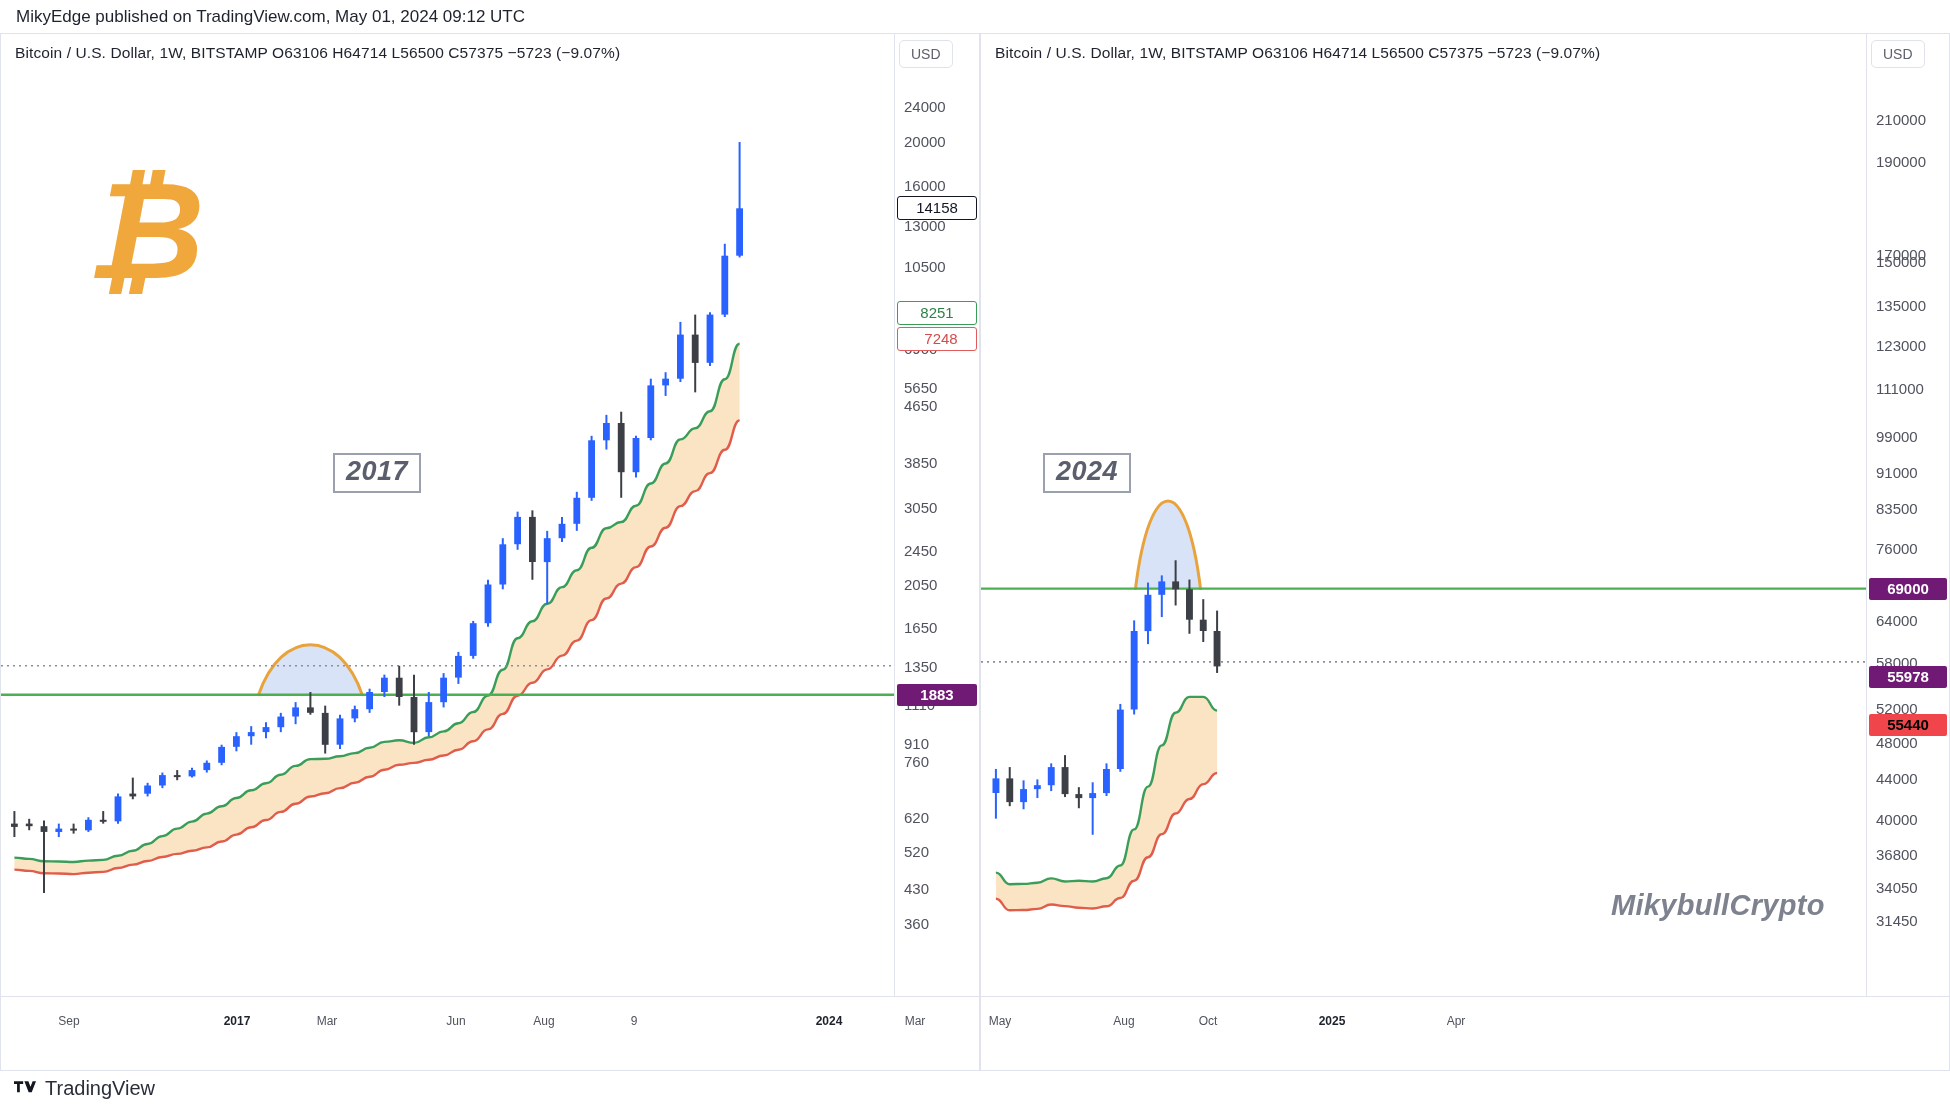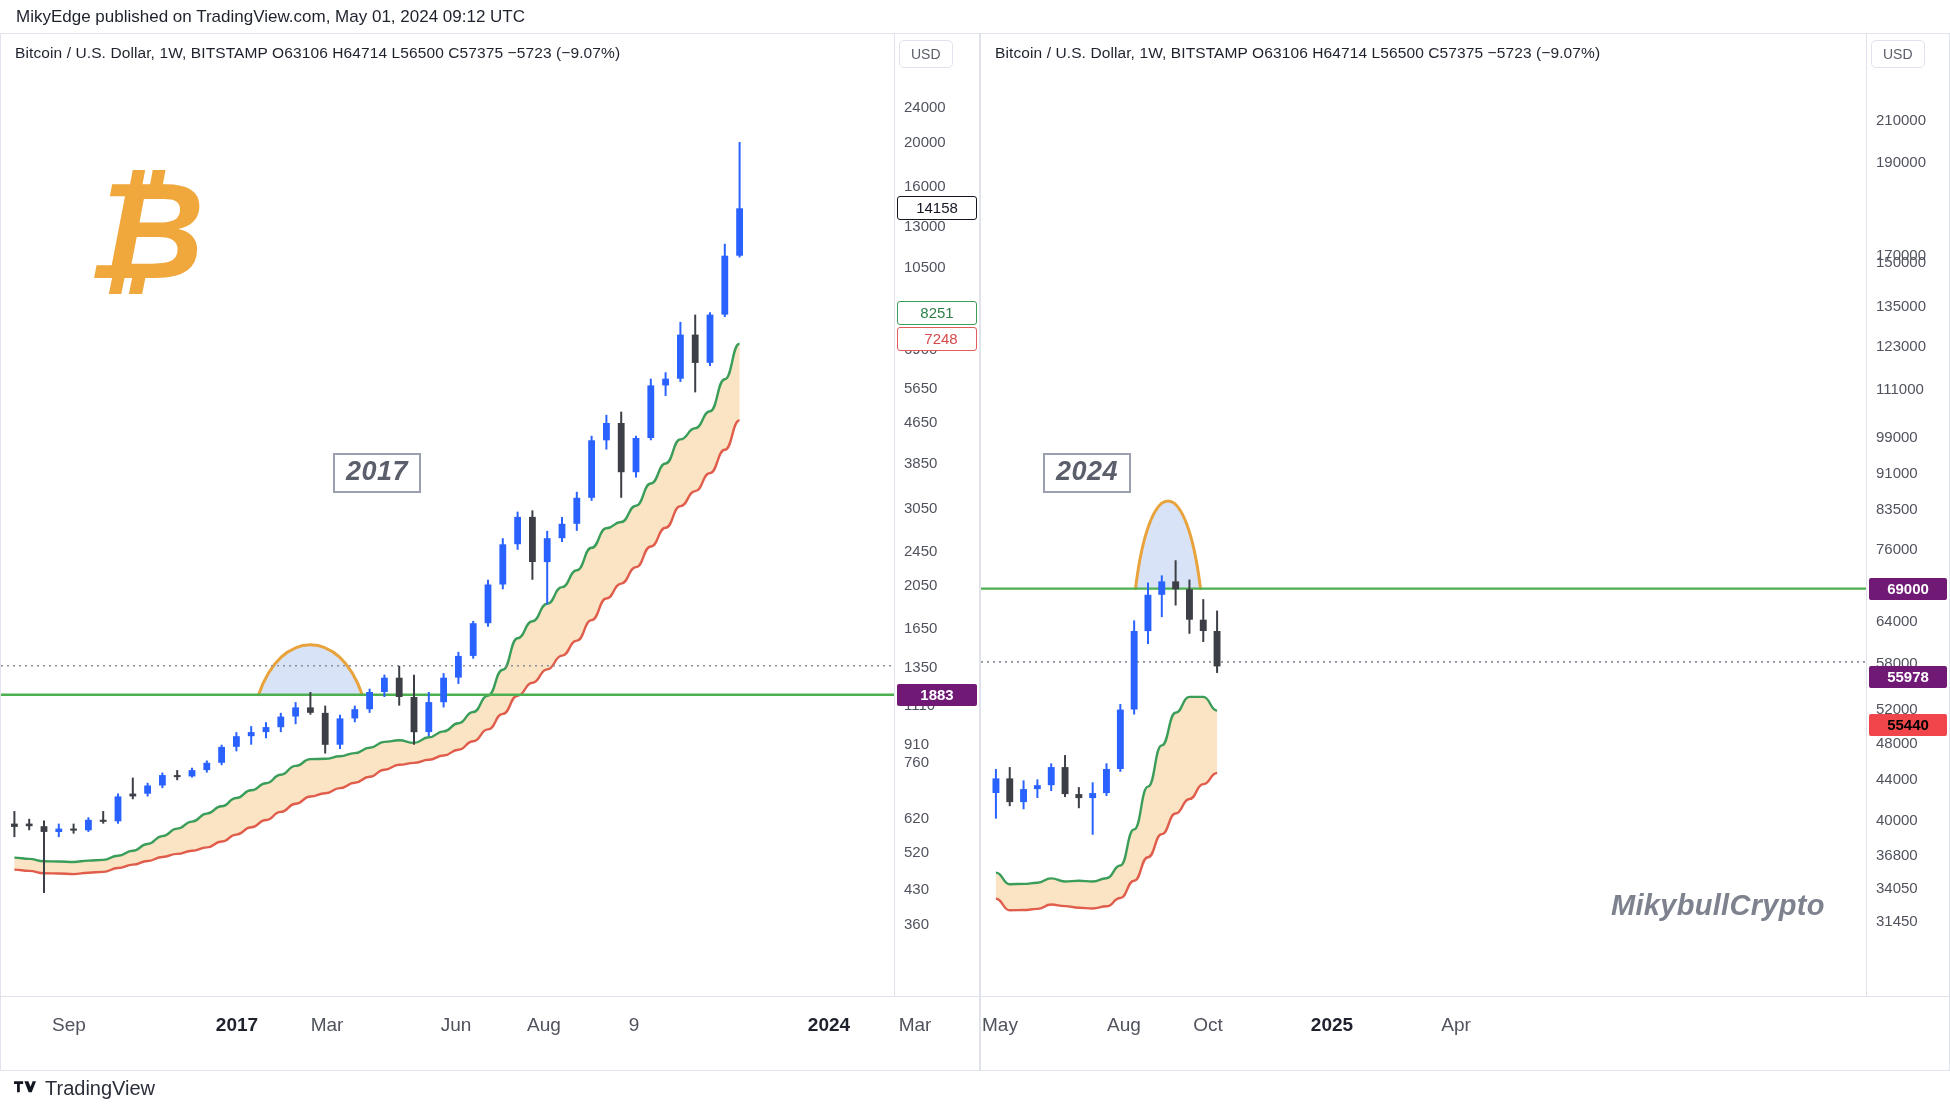--- a/index.html
+++ b/index.html
@@ -50,21 +50,21 @@
     transform:translateY(-50%);white-space:nowrap;
   }
 
   .timeaxis{
     position:absolute;left:0;bottom:0;height:74px;
     border-top:1px solid #e0e3eb;box-sizing:border-box;
   }
   #time-left{width:978px;}
   #time-right{width:968px;}
   .timeaxis .tlabel{
-    position:absolute;top:17px;font-size:19px;color:#50535e;
+    position:absolute;top:17px;font-size:12px;color:#50535e;
     transform:translateX(-50%);white-space:nowrap;
   }
   .timeaxis .tlabel.major{font-weight:bold;color:#1e222d;}
 
   
   .pbadge{
     position:absolute;left:0;right:0;margin:0 2px;
     font-size:15px;line-height:22px;text-align:center;
     transform:translateY(-50%);border-radius:2px;
     white-space:nowrap;
@@ -235,21 +235,21 @@
 
   <div class="axis" id="axis-left">
       <div class="tick" style="top: 71.5805px;">24000</div>
       <div class="tick" style="top: 107.07px;">20000</div>
       <div class="tick" style="top: 150.505px;">16000</div>
       <div class="tick" style="top: 190.923px;">13000</div>
       <div class="tick" style="top: 232.495px;">10500</div>
       <div class="tick" style="top: 273.627px;">8500</div>
       <div class="tick" style="top: 314.221px;">6900</div>
       <div class="tick" style="top: 353.125px;">5650</div>
-      <div class="tick" style="top: 387px;">4650</div>
+      <div class="tick" style="top: 371px;">4650</div>
       <div class="tick" style="top: 427.791px;">3850</div>
       <div class="tick" style="top: 473.131px;">3050</div>
       <div class="tick" style="top: 515.771px;">2450</div>
       <div class="tick" style="top: 550.467px;">2050</div>
       <div class="tick" style="top: 592.719px;">1650</div>
       <div class="tick" style="top: 631.78px;">1350</div>
       <div class="tick" style="top: 669.882px;">1110</div>
       <div class="tick" style="top: 708.554px;">910</div>
       <div class="tick" style="top: 711px; margin-top: 16px;">760</div>
       <div class="tick" style="top: 783.247px;">620</div>

